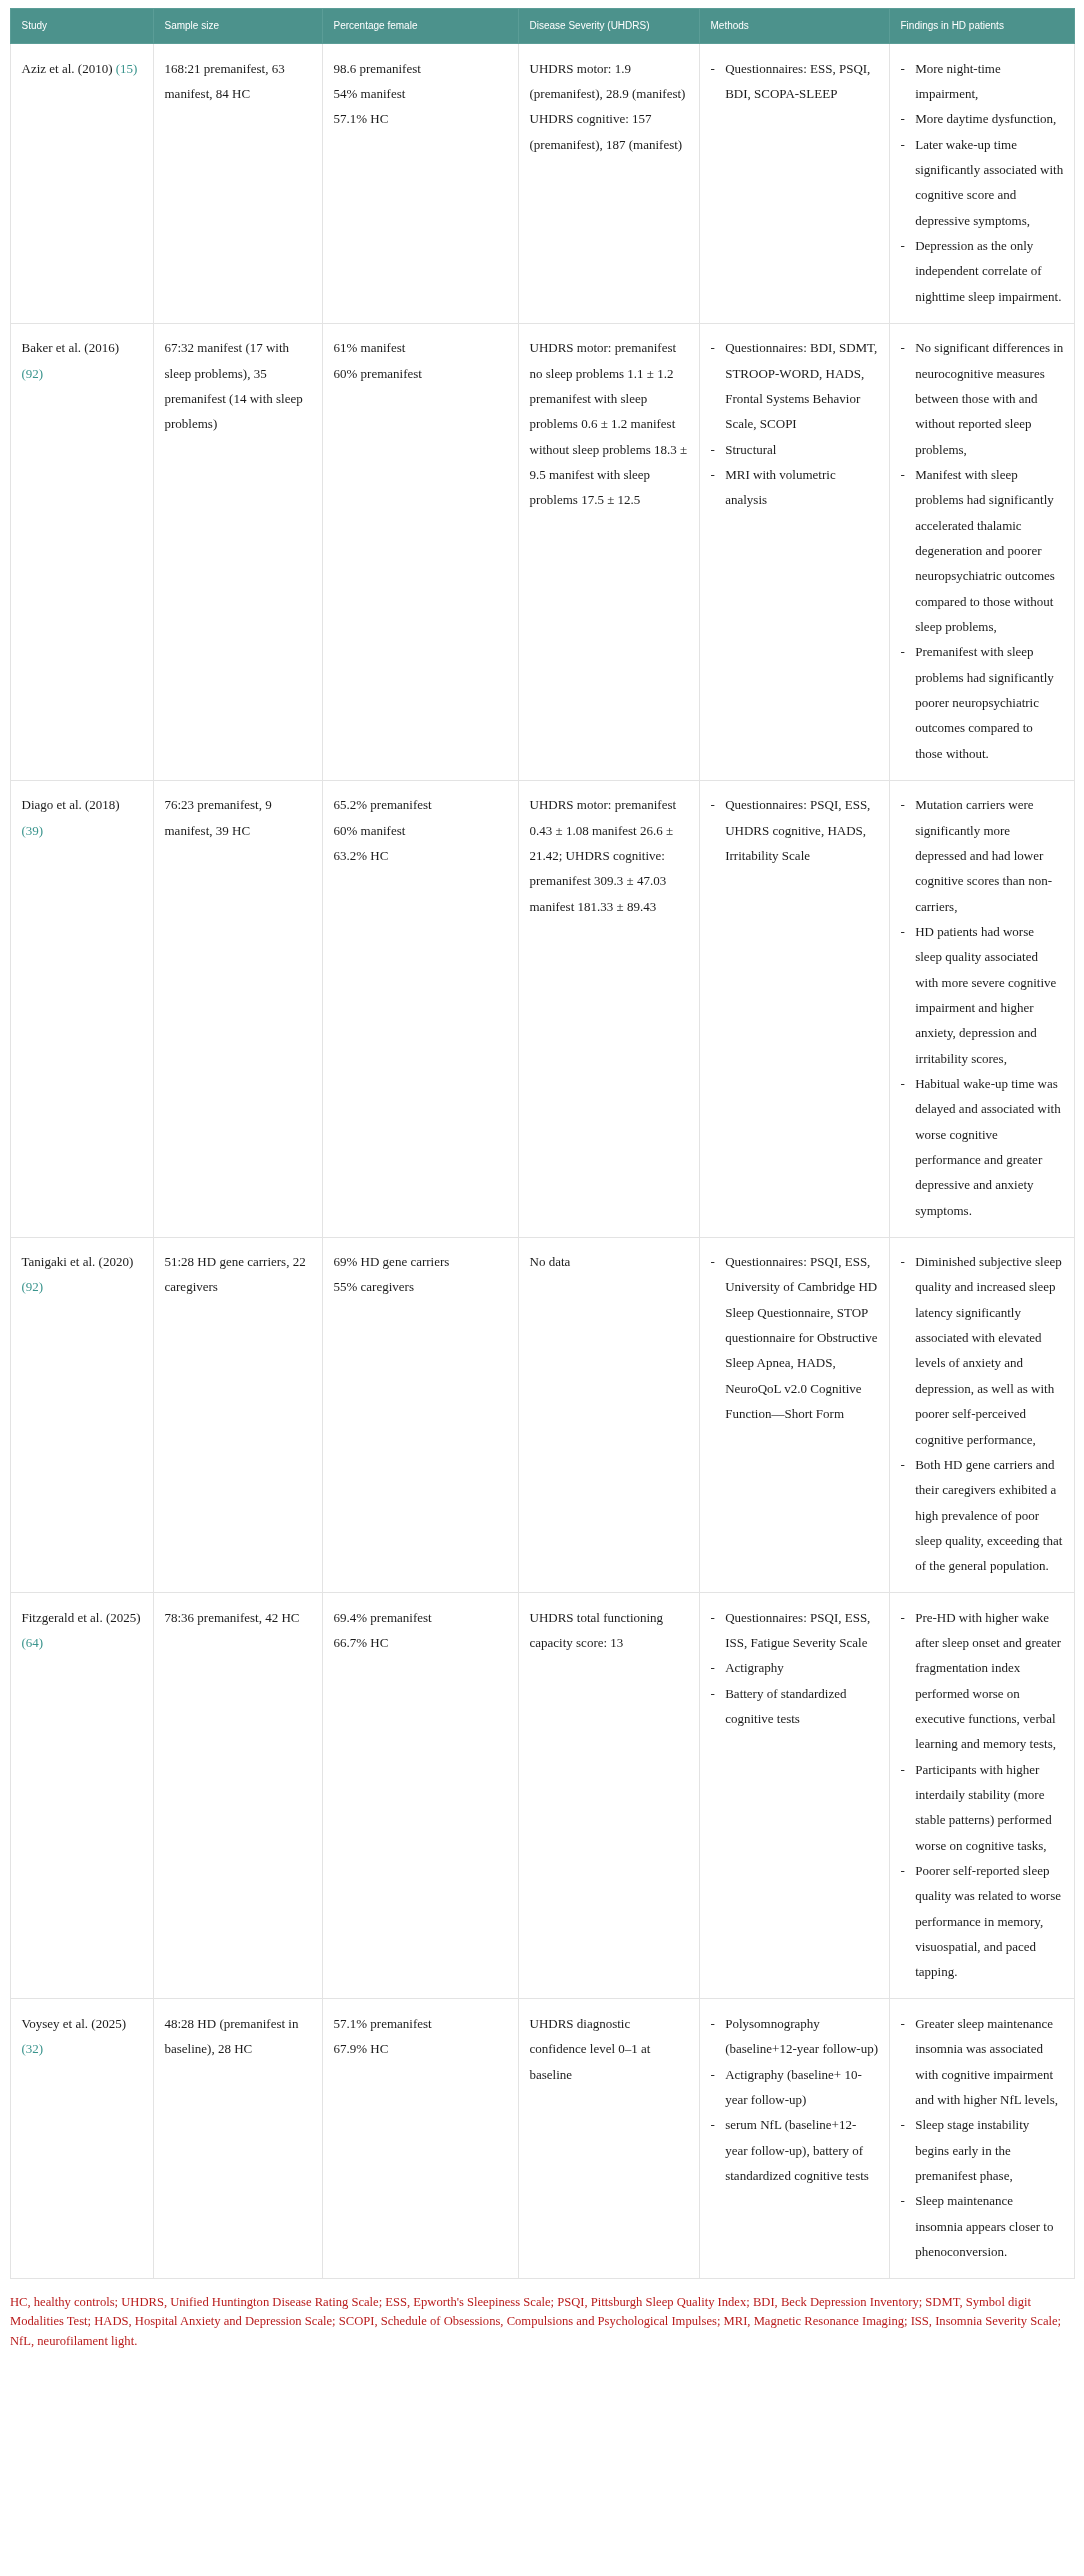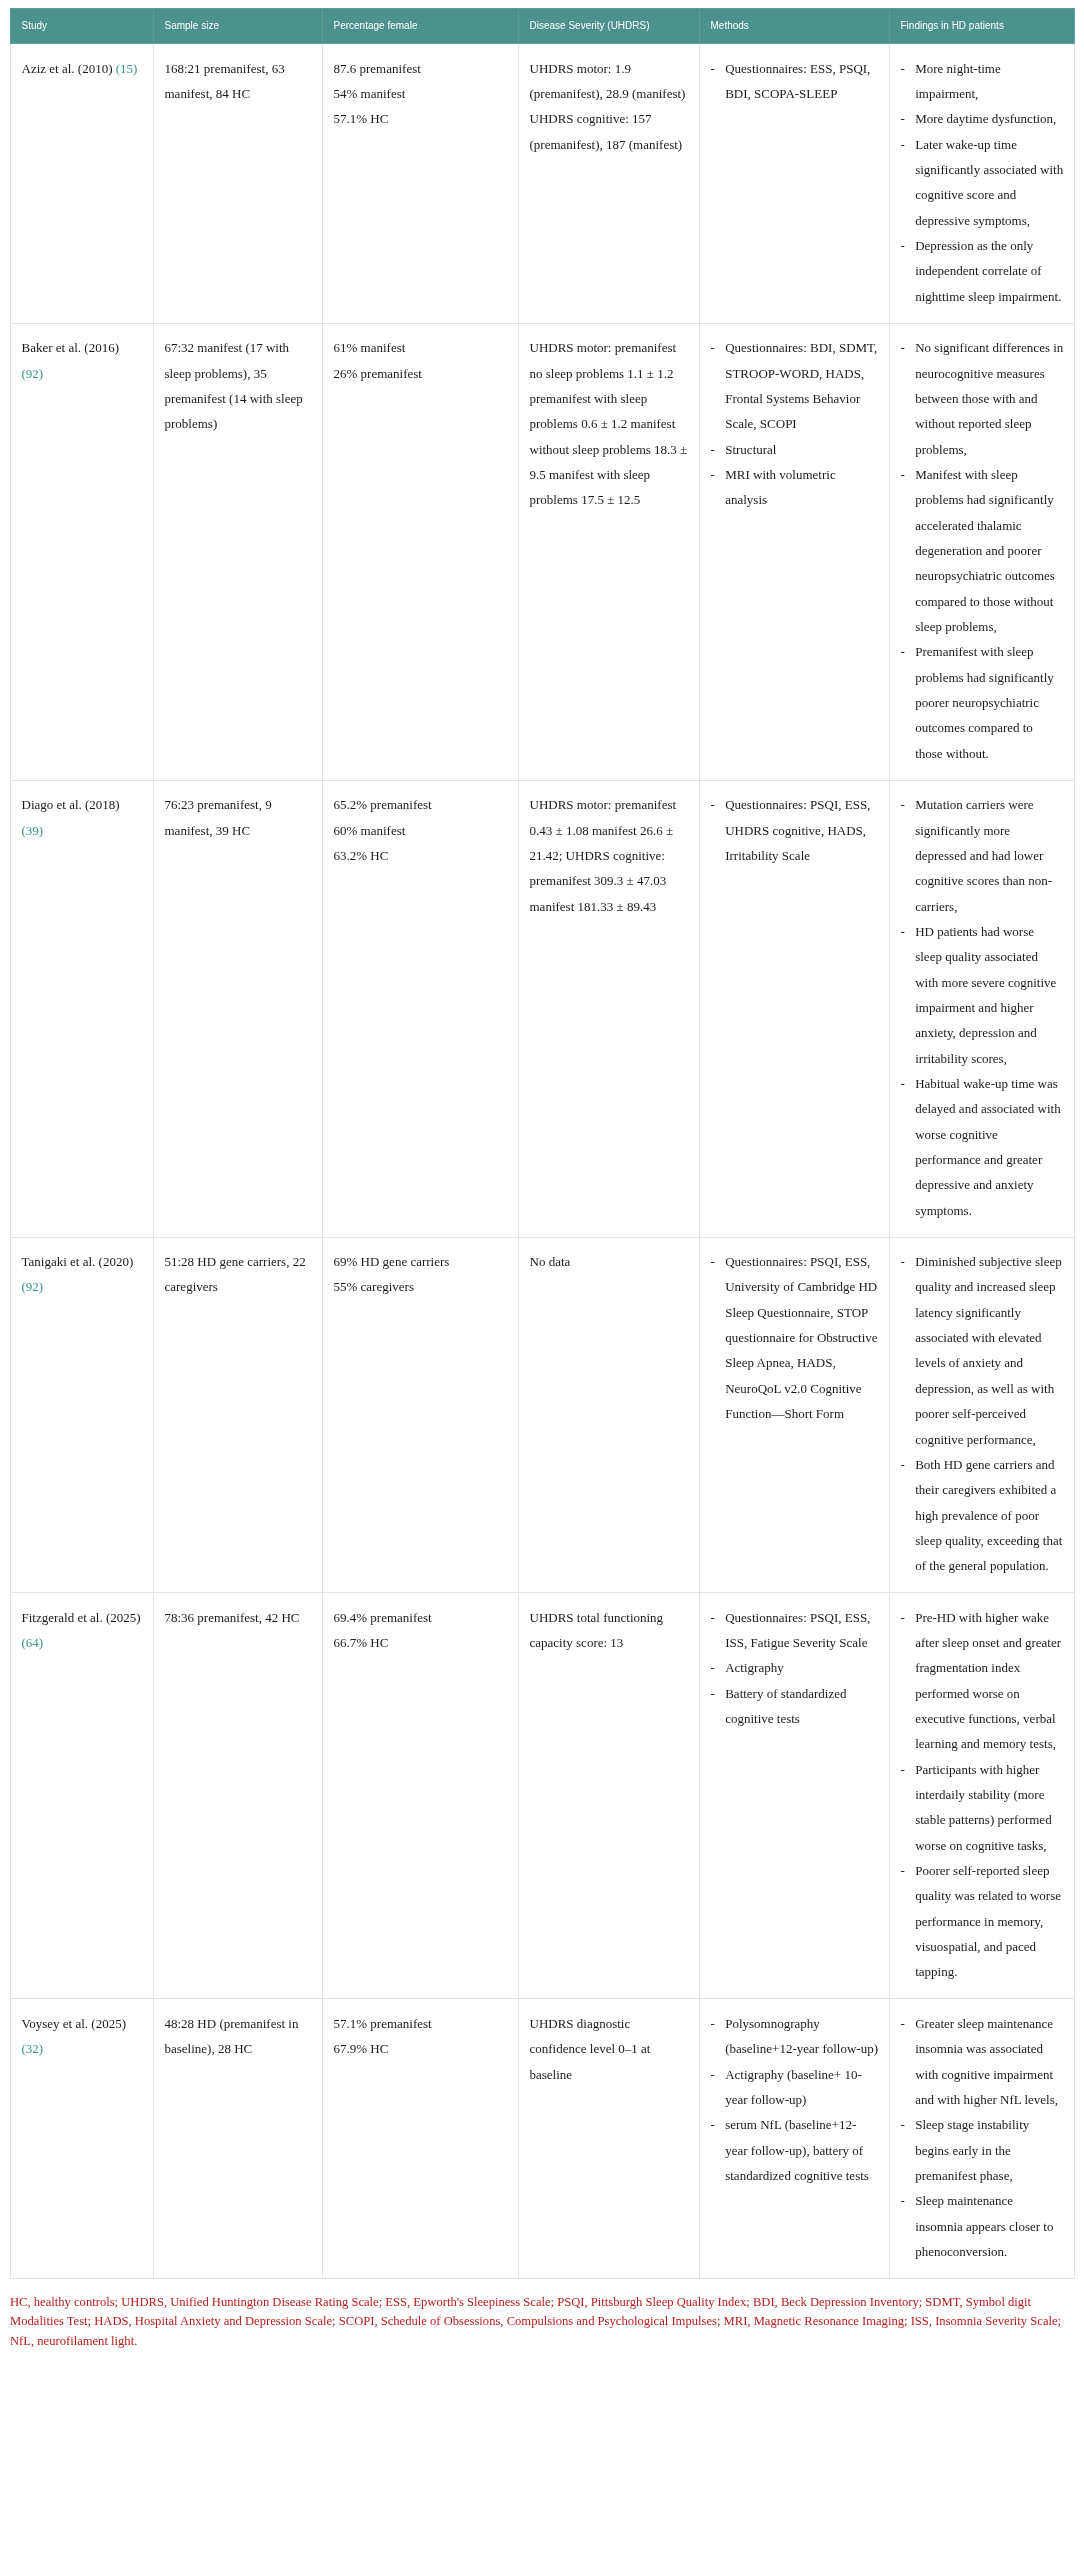--- a/index.html
+++ b/index.html
@@ -81,21 +81,21 @@
         <th>Disease Severity (UHDRS)</th>
         <th>Methods</th>
         <th>Findings in HD patients</th>
       </tr>
     </thead>
     <tbody>
         <tr>
           <td><span>Aziz et al. (2010) </span><a class="ref" href="#">(15)</a></td>
           <td>168:21 premanifest, 63 manifest, 84 HC</td>
           <td>
-            <div>87.6 premanifest</div>
+            <div>98.6 premanifest</div>
             <div>54% manifest</div>
             <div>57.1% HC</div>
           </td>
           <td>
             <div>UHDRS motor: 1.9 (premanifest), 28.9 (manifest)</div>
             <div>UHDRS cognitive: 157 (premanifest), 187 (manifest)</div>
           </td>
           <td>
             <div class="bullet">
               <span class="dash">-</span>
@@ -119,21 +119,21 @@
               <span class="dash">-</span>
               <span class="txt">Depression as the only independent correlate of nighttime sleep impairment.</span>
             </div>
           </td>
         </tr>
         <tr>
           <td><span>Baker et al. (2016) </span><a class="ref" href="#">(92)</a></td>
           <td>67:32 manifest (17 with sleep problems), 35 premanifest (14 with sleep problems)</td>
           <td>
             <div>61% manifest</div>
-            <div>26% premanifest</div>
+            <div>60% premanifest</div>
           </td>
           <td>
             <div>UHDRS motor: premanifest no sleep problems 1.1 ± 1.2 premanifest with sleep problems 0.6 ± 1.2 manifest without sleep problems 18.3 ± 9.5 manifest with sleep problems 17.5 ± 12.5</div>
           </td>
           <td>
             <div class="bullet">
               <span class="dash">-</span>
               <span class="txt">Questionnaires: BDI, SDMT, STROOP-WORD, HADS, Frontal Systems Behavior Scale, SCOPI</span>
             </div>
             <div class="bullet">

